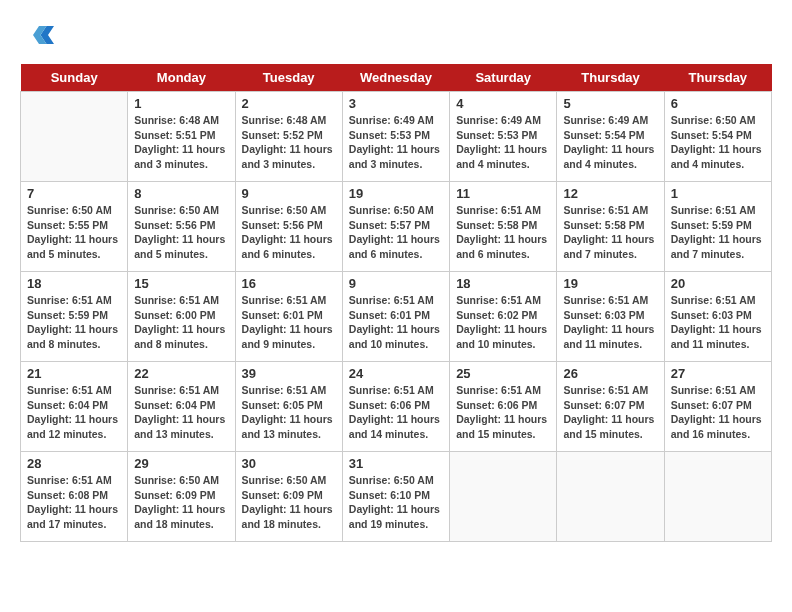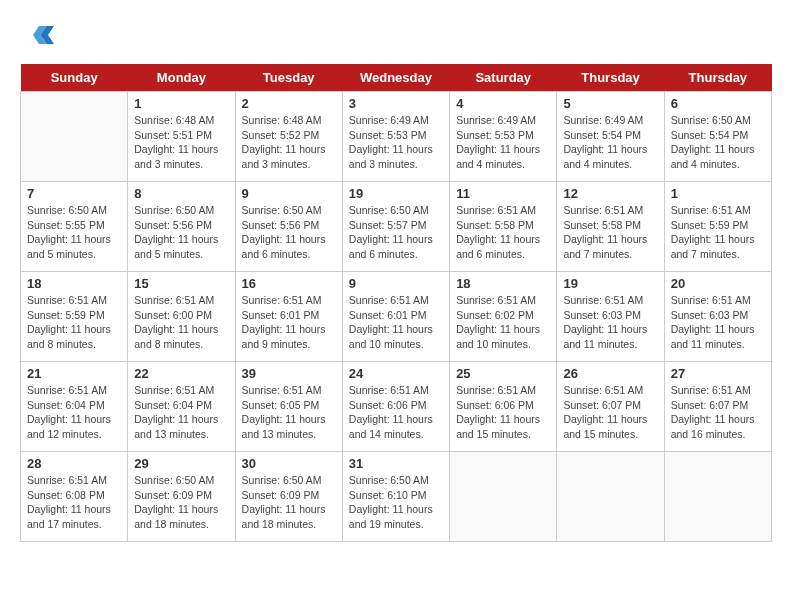--- a/index.html
+++ b/index.html
@@ -68,20 +68,21 @@
       font-size: 13px;
       font-weight: bold;
       color: #333;
       display: block;
       margin-bottom: 2px;
     }
     .day-info {
       font-size: 10.5px;
       color: #444;
       line-height: 1.4;
+      font-weight: bold;
     }
     .empty-cell {
       background: #f9f9f9;
     }
     .week-row td {
       border: 1px solid #ccc;
     }
   </style>
 </head>
 <body>

